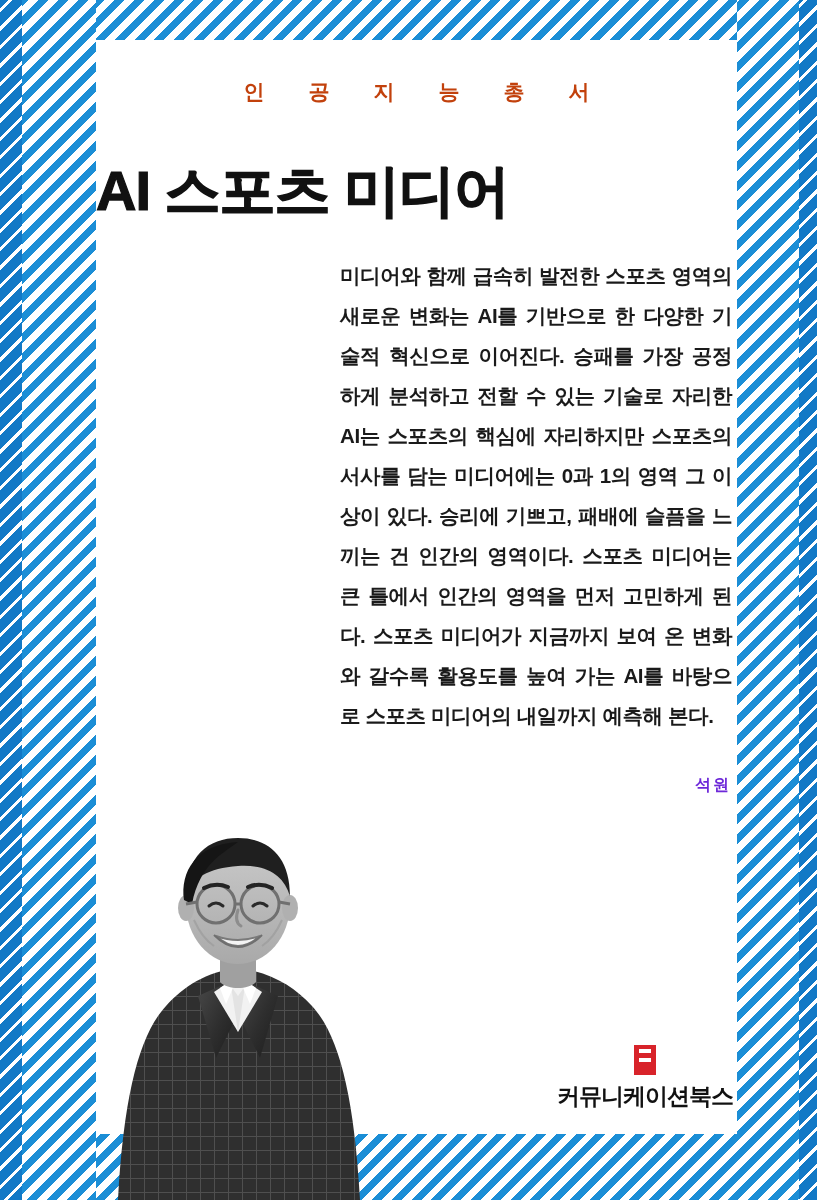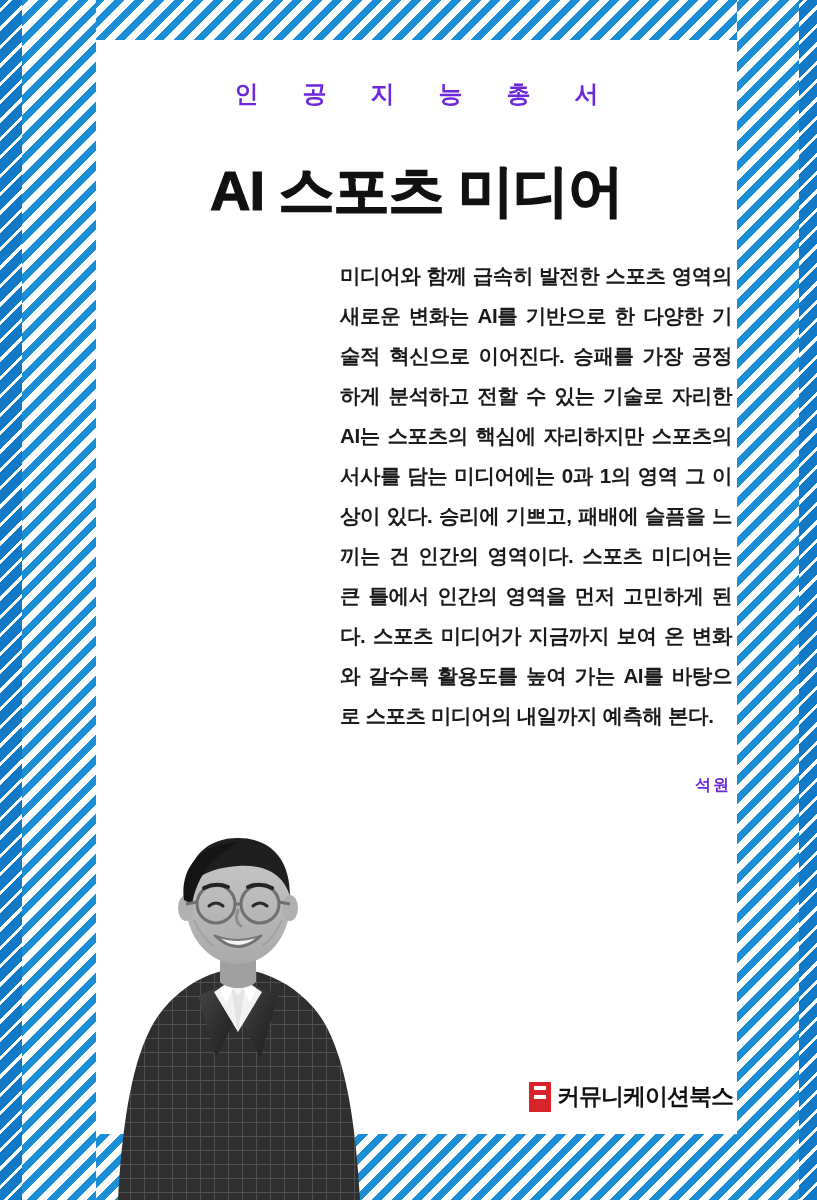--- a/index.html
+++ b/index.html
@@ -106,36 +106,36 @@
   }
 
   
   .series-line {
     position: absolute;
     left: 96px;
     top: 78px;
     width: 641px;
     z-index: 6;
     text-align: center;
-    color: #6d28d9;
-    font-size: 24px;
+    color: #c2410c;
+    font-size: 21px;
     font-weight: 700;
     letter-spacing: 44px;
     text-indent: 44px;
     font-family: "Liberation Sans", sans-serif;
   }
 
   
   .title {
     position: absolute;
     left: 96px;
     top: 124px;
     width: 641px;
     z-index: 6;
-    text-align: center;
+    text-align: left;
     color: #111111;
     font-size: 56px;
     line-height: 1.05;
     font-weight: 900;
     letter-spacing: -1px;
     font-family: "Liberation Sans", sans-serif;
     -webkit-text-stroke: 1.2px #111111;
   }
 
   
@@ -171,20 +171,21 @@
 
   
   .publisher {
     position: absolute;
     right: 84px;
     bottom: 88px;
     z-index: 7;
     display: flex;
     align-items: center;
     gap: 6px;
+    flex-direction: column;
   }
   .publisher-mark {
     position: relative;
     width: 22px;
     height: 30px;
     background: #d8232a;
     flex: none;
   }
   .publisher-mark::before {
     content: "";

